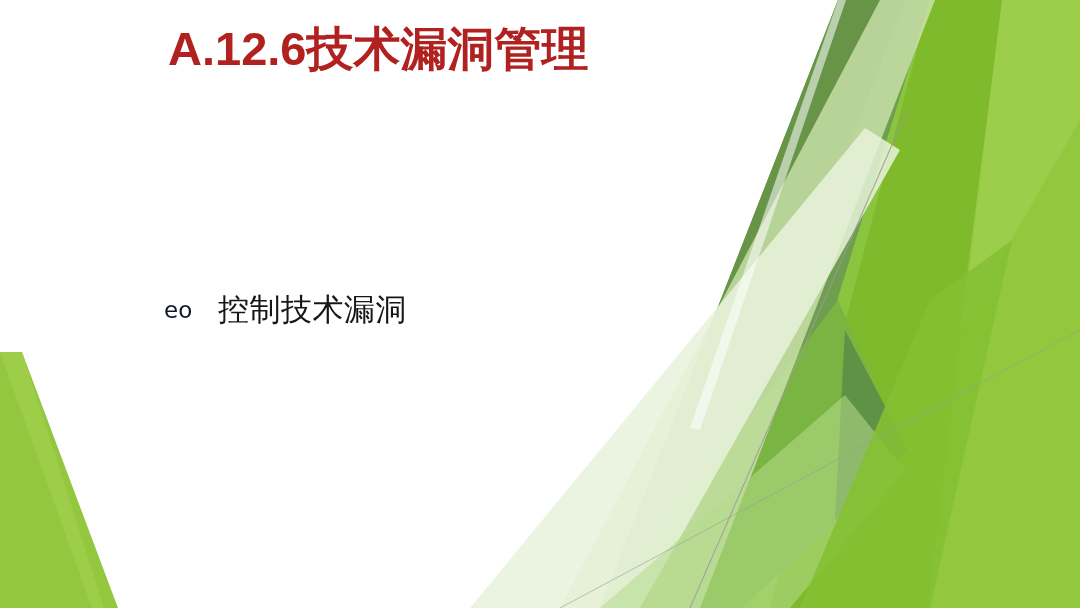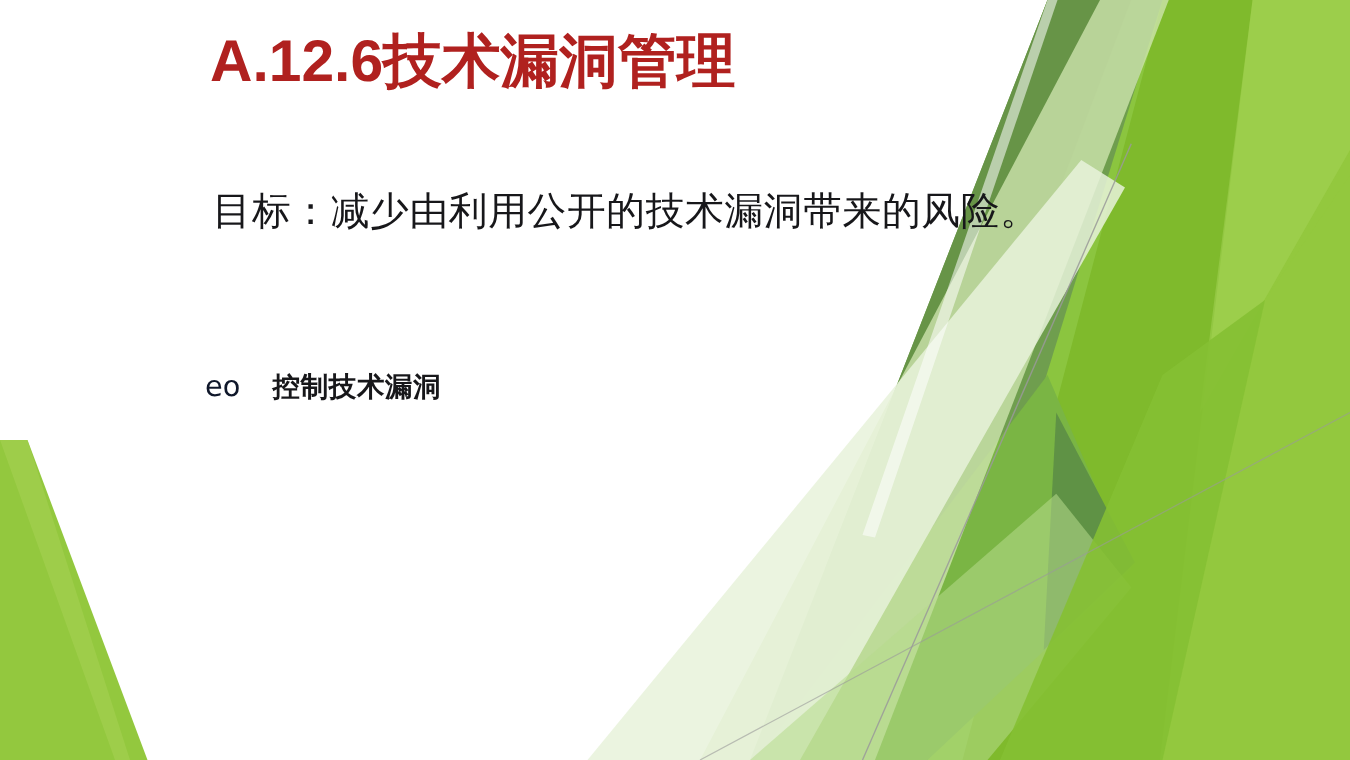--- a/index.html
+++ b/index.html
@@ -74,25 +74,24 @@
     color: #0f172a;
     font-family: "DejaVu Sans", sans-serif;
     font-size: 23px;
     line-height: 1;
     text-align: left;
     padding-left: 2px;
     box-sizing: border-box;
   }
   .bullet-text {
     font-family: "Liberation Serif", "DejaVu Serif", serif;
-    font-size: 22px;
+    font-size: 31px;
     color: #17171a;
     white-space: nowrap;
     letter-spacing: 0.5px;
-    font-weight: bold;
   }
 </style>
 </head>
 <body>
 
 <div id="slide">
 
   <svg id="bg-art" viewBox="0 0 1080 608" preserveAspectRatio="none" xmlns="http://www.w3.org/2000/svg">
 
     <rect x="0" y="0" width="1080" height="608" fill="#ffffff"></rect>
@@ -130,21 +129,20 @@
     <line x1="560" y1="608" x2="1080" y2="330" stroke="#9a9a9a" stroke-width="1" opacity="0.6"></line>
 
     <polygon points="838,0 846,0 700,430 690,428" fill="#ffffff" opacity="0.55"></polygon>
 
   </svg>
 
   <div id="content">
 
     <div id="slide-title">A.12.6技术漏洞管理</div>
 
-    <div id="objective-line">目标：减少由利用公开的技术漏洞带来的风险。</div>
 
     <ul id="bullet-list">
       <li class="bullet-row">
         <span class="bullet-marker">ео</span>
         <span class="bullet-text">控制技术漏洞</span>
       </li>
     </ul>
 
   </div>
 </div>

